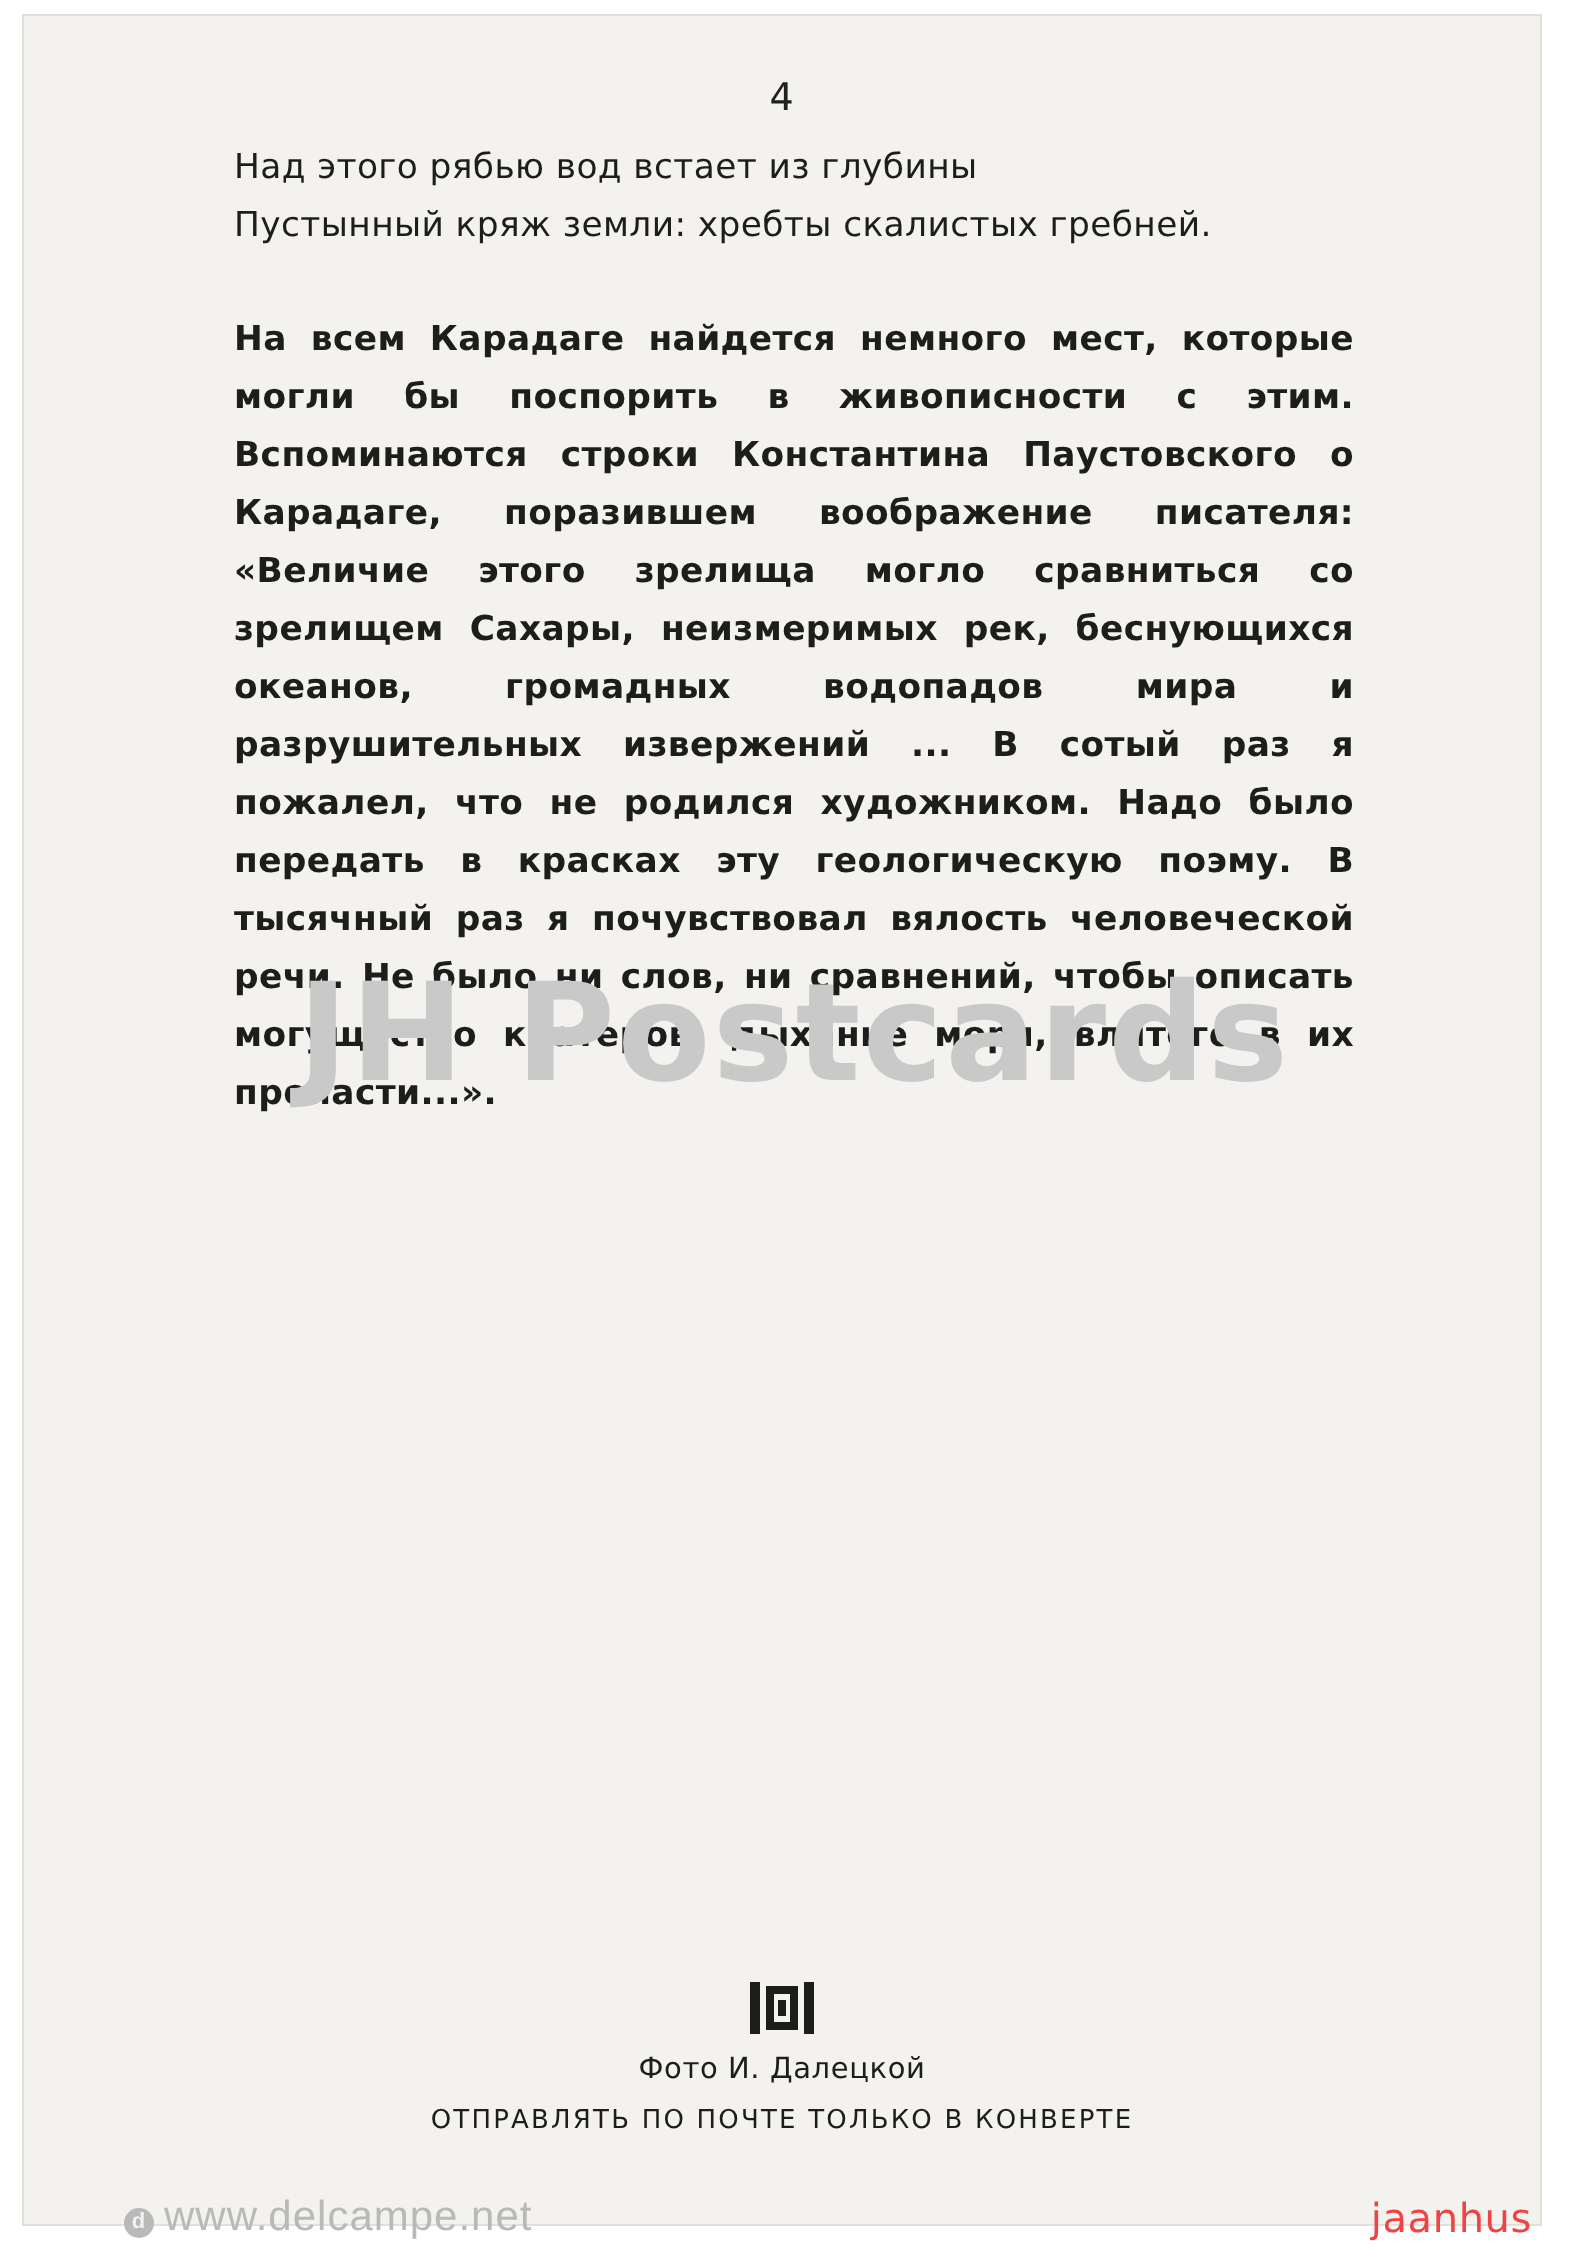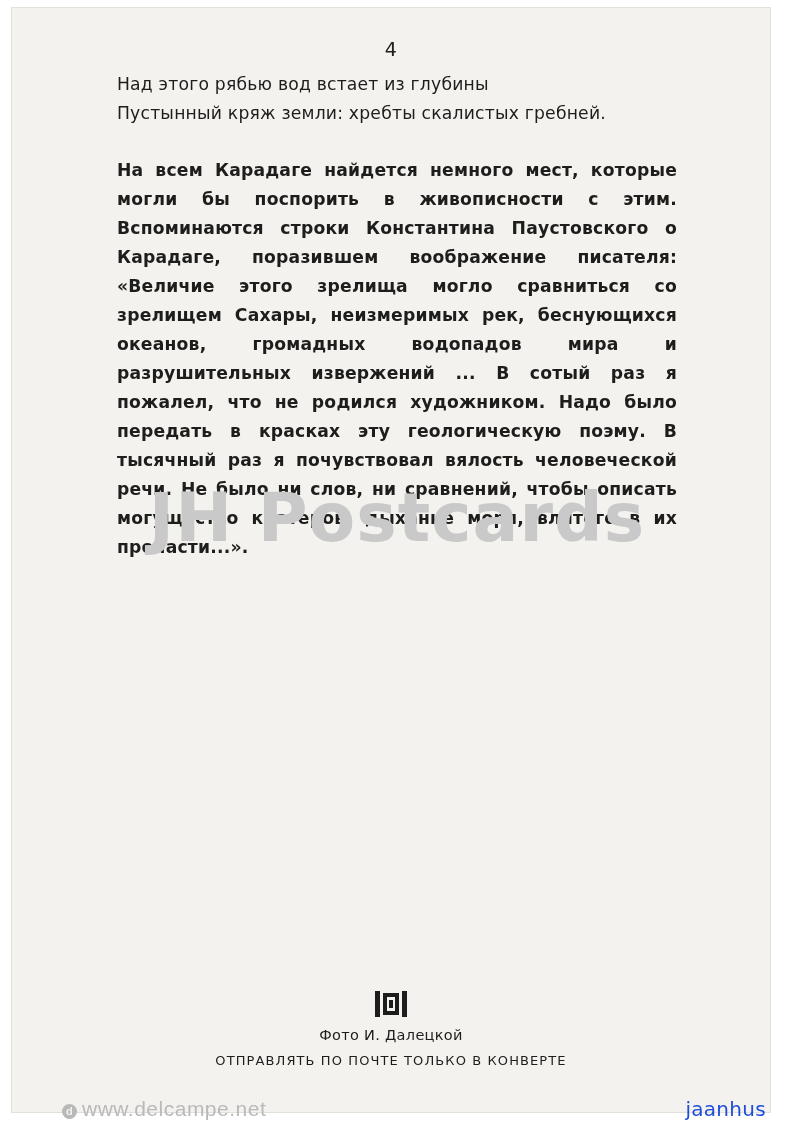--- a/index.html
+++ b/index.html
@@ -160,21 +160,21 @@
     margin-right: 5px;
     vertical-align: 1px;
     font-weight: bold;
   }
   .wm-jaanhus {
     position: absolute;
     right: 28px;
     bottom: 6px;
     font-family: "DejaVu Sans", sans-serif;
     font-size: 20px;
-    color: #1d4ed8;
+    color: #ef4444;
     letter-spacing: 0.3px;
   }
 </style>
 </head>
 <body>
 
 <div id="page-sheet">
   <div id="page-inner">
 
     <div class="page-number">4</div>

